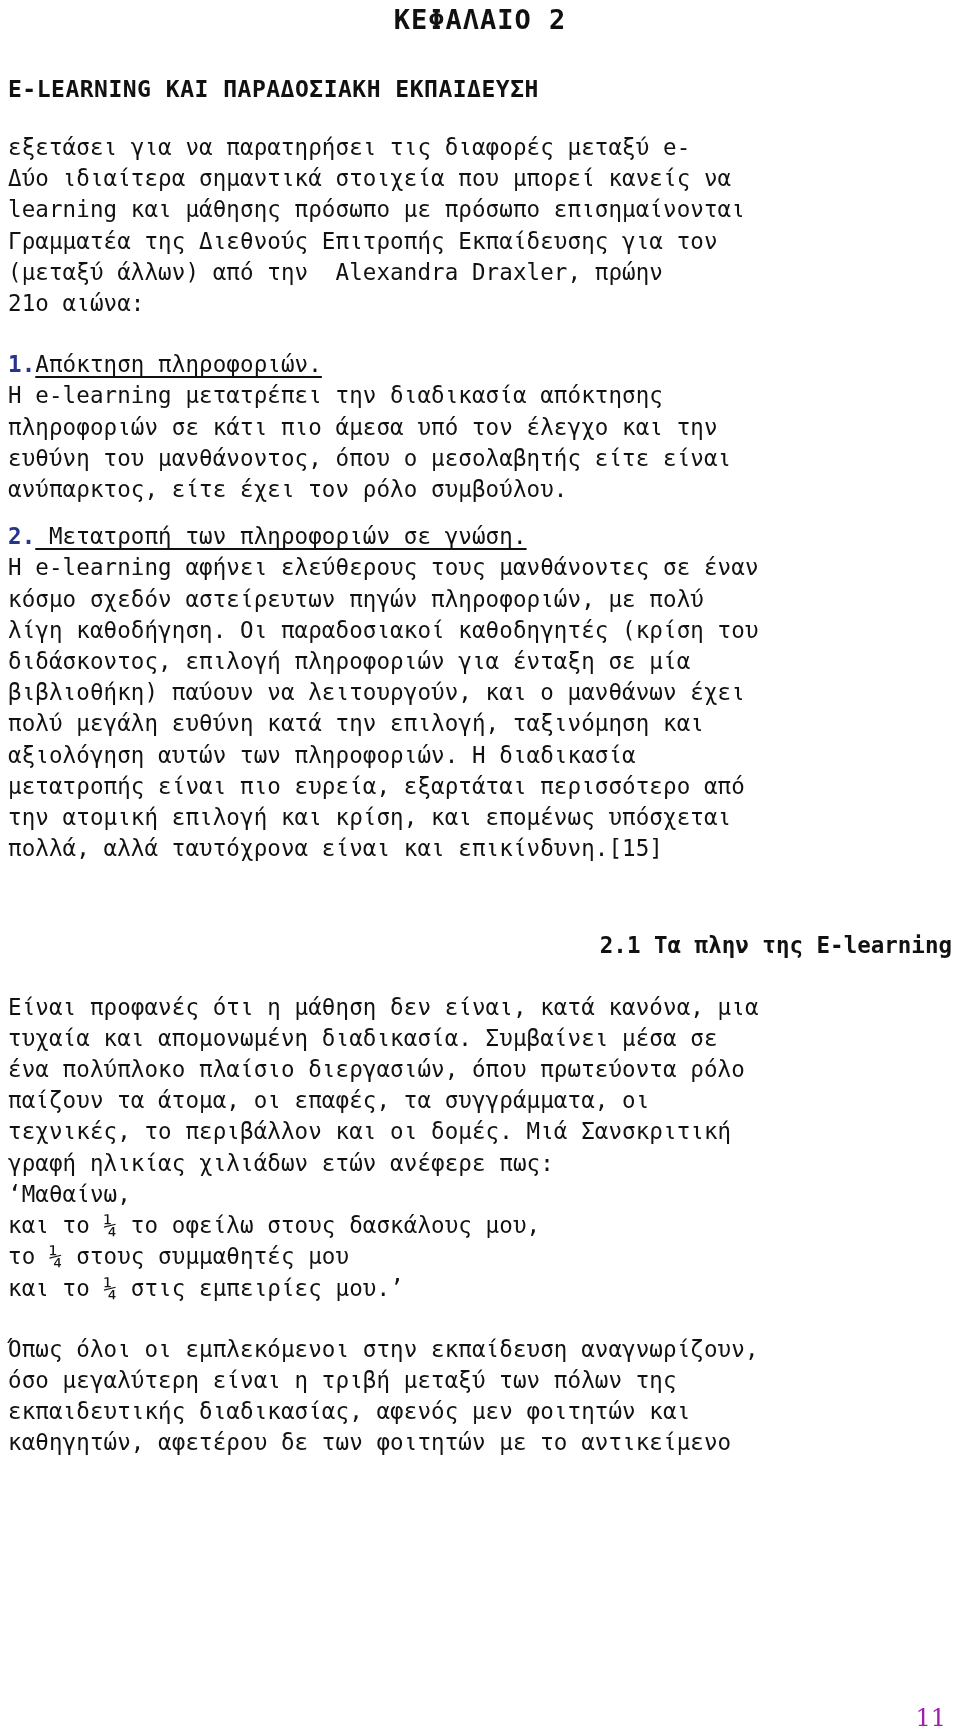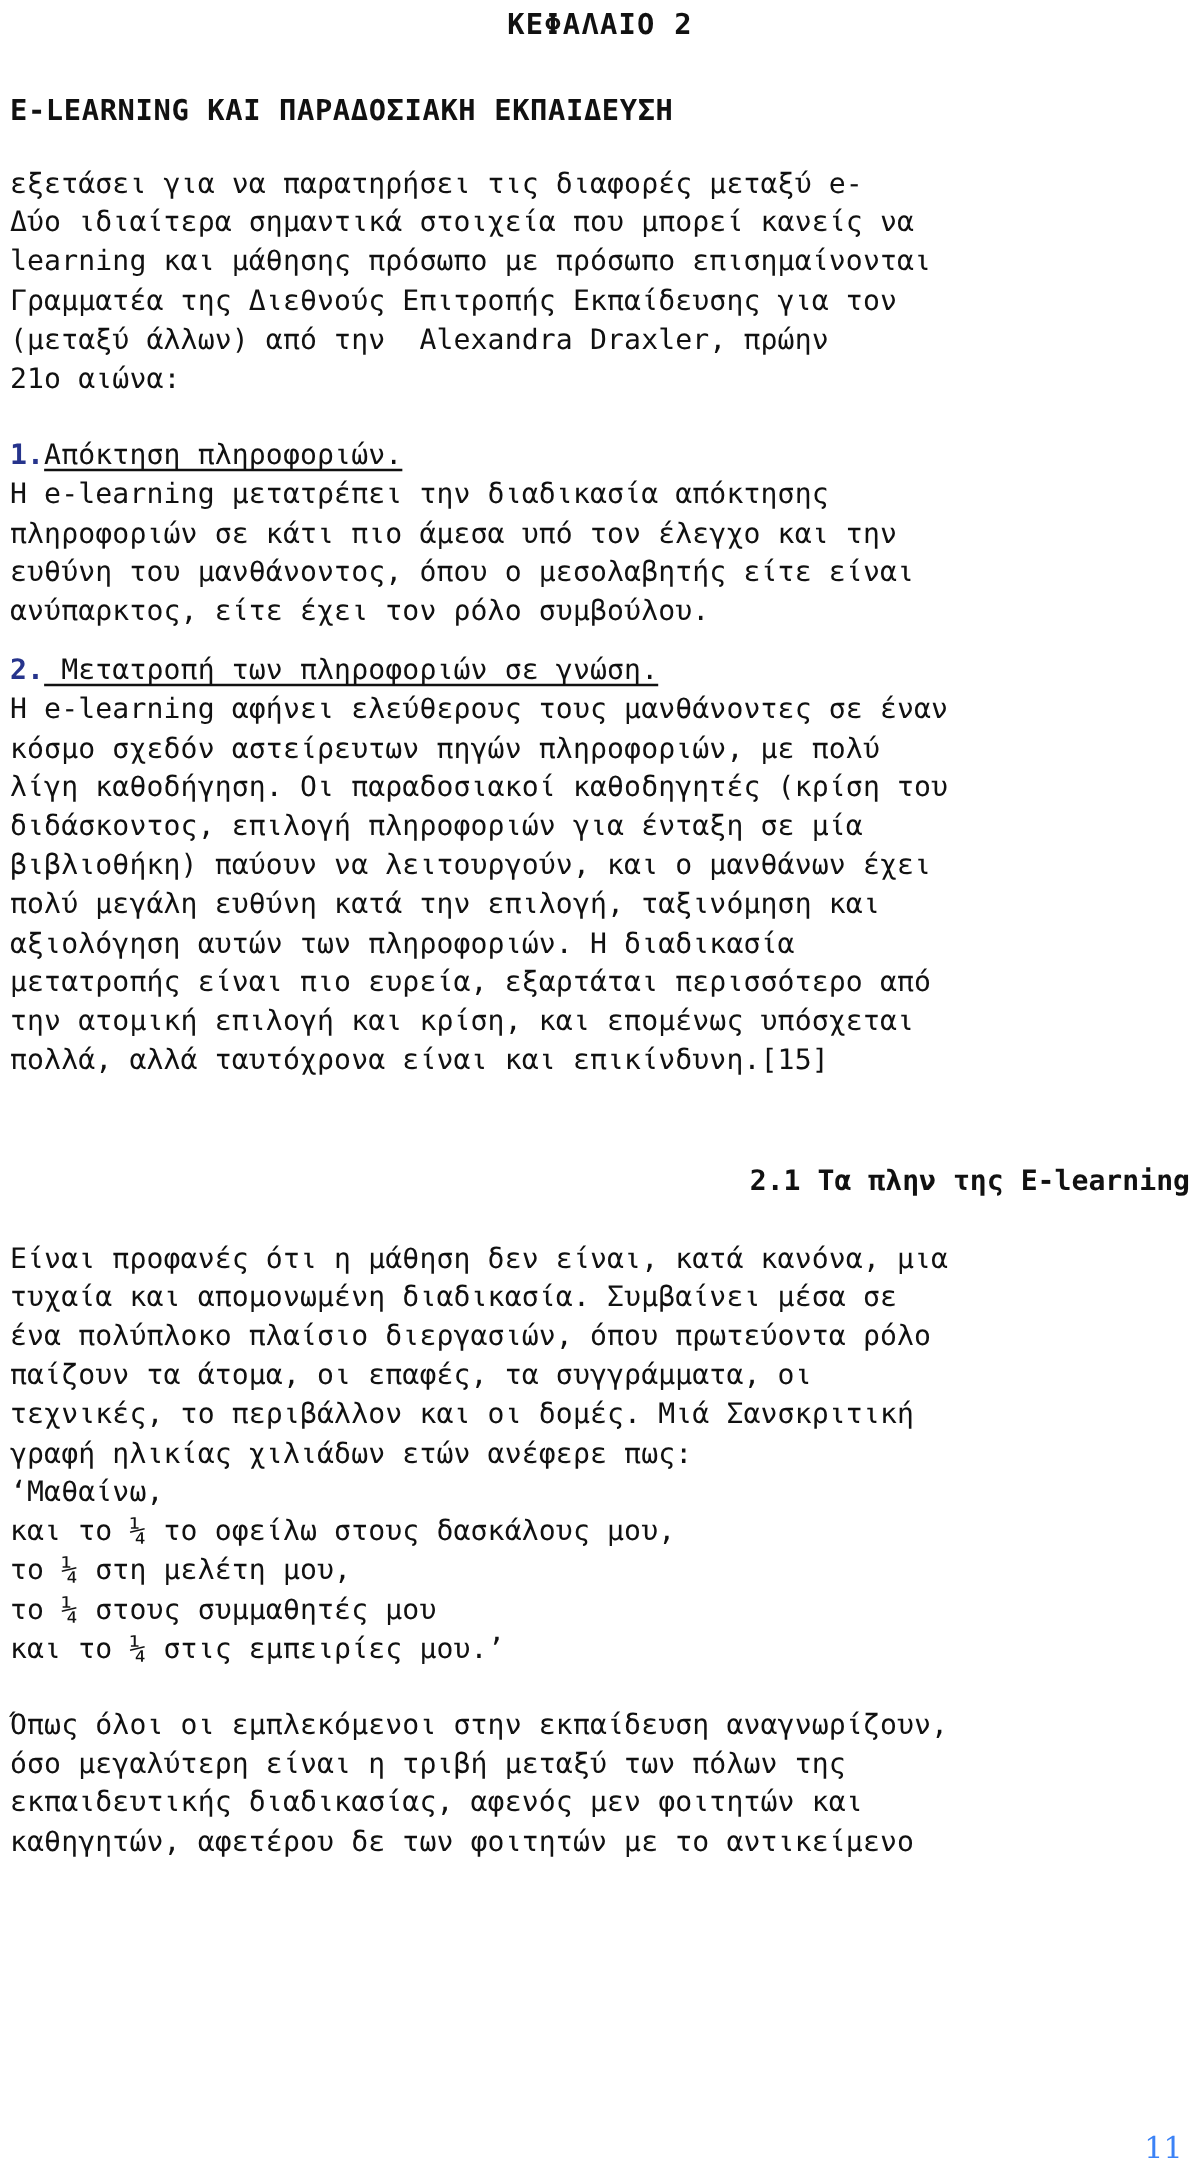--- a/index.html
+++ b/index.html
@@ -18,21 +18,21 @@
   .page {
     position: relative;
     width: 960px;
     height: 1734px;
     box-sizing: border-box;
     padding: 0 8px;
   }
   .chapter-title {
     text-align: center;
     font-weight: bold;
-    font-size: 23px;
+    font-size: 27px;
     letter-spacing: 1px;
     margin: 4px 0 0 0;
     line-height: 32px;
   }
   .chapter-subtitle {
     text-align: left;
     font-weight: bold;
     font-size: 23px;
     letter-spacing: 0.5px;
     margin: 38px 0 0 0;
@@ -65,21 +65,21 @@
     white-space: pre;
     text-align: right;
   }
   .quote-block .line { letter-spacing: 0.1px; }
   .page-number {
     position: absolute;
     right: 14px;
     bottom: 6px;
     font-family: "DejaVu Serif", "Liberation Serif", serif;
     font-size: 24px;
-    color: #3b82f6;
+    color: #a21caf;
     margin-left: 33px;
   }
 </style>
 </head>
 <body>
 
 <div class="page">
 
   <h1 class="chapter-title">ΚΕΦΑΛΑΙΟ 2</h1>
 
@@ -131,21 +131,20 @@
     <div class="line">τυχαία και απομονωμένη διαδικασία. Συμβαίνει μέσα σε</div>
     <div class="line">ένα πολύπλοκο πλαίσιο διεργασιών, όπου πρωτεύοντα ρόλο</div>
     <div class="line">παίζουν τα άτομα, οι επαφές, τα συγγράμματα, οι</div>
     <div class="line">τεχνικές, το περιβάλλον και οι δομές. Μιά Σανσκριτική</div>
     <div class="line">γραφή ηλικίας χιλιάδων ετών ανέφερε πως:</div>
   </div>
 
   <div class="quote-block">
     <div class="line">‘Μαθαίνω,</div>
     <div class="line">και το ¼ το οφείλω στους δασκάλους μου,</div>
-    <div class="line">το ¼ στη μελέτη μου,</div>
     <div class="line">το ¼ στους συμμαθητές μου</div>
     <div class="line">και το ¼ στις εμπειρίες μου.’</div>
   </div>
 
   <div class="spacer-md"></div>
 
   <div>
     <div class="line">Όπως όλοι οι εμπλεκόμενοι στην εκπαίδευση αναγνωρίζουν,</div>
     <div class="line">όσο μεγαλύτερη είναι η τριβή μεταξύ των πόλων της</div>
     <div class="line">εκπαιδευτικής διαδικασίας, αφενός μεν φοιτητών και</div>

